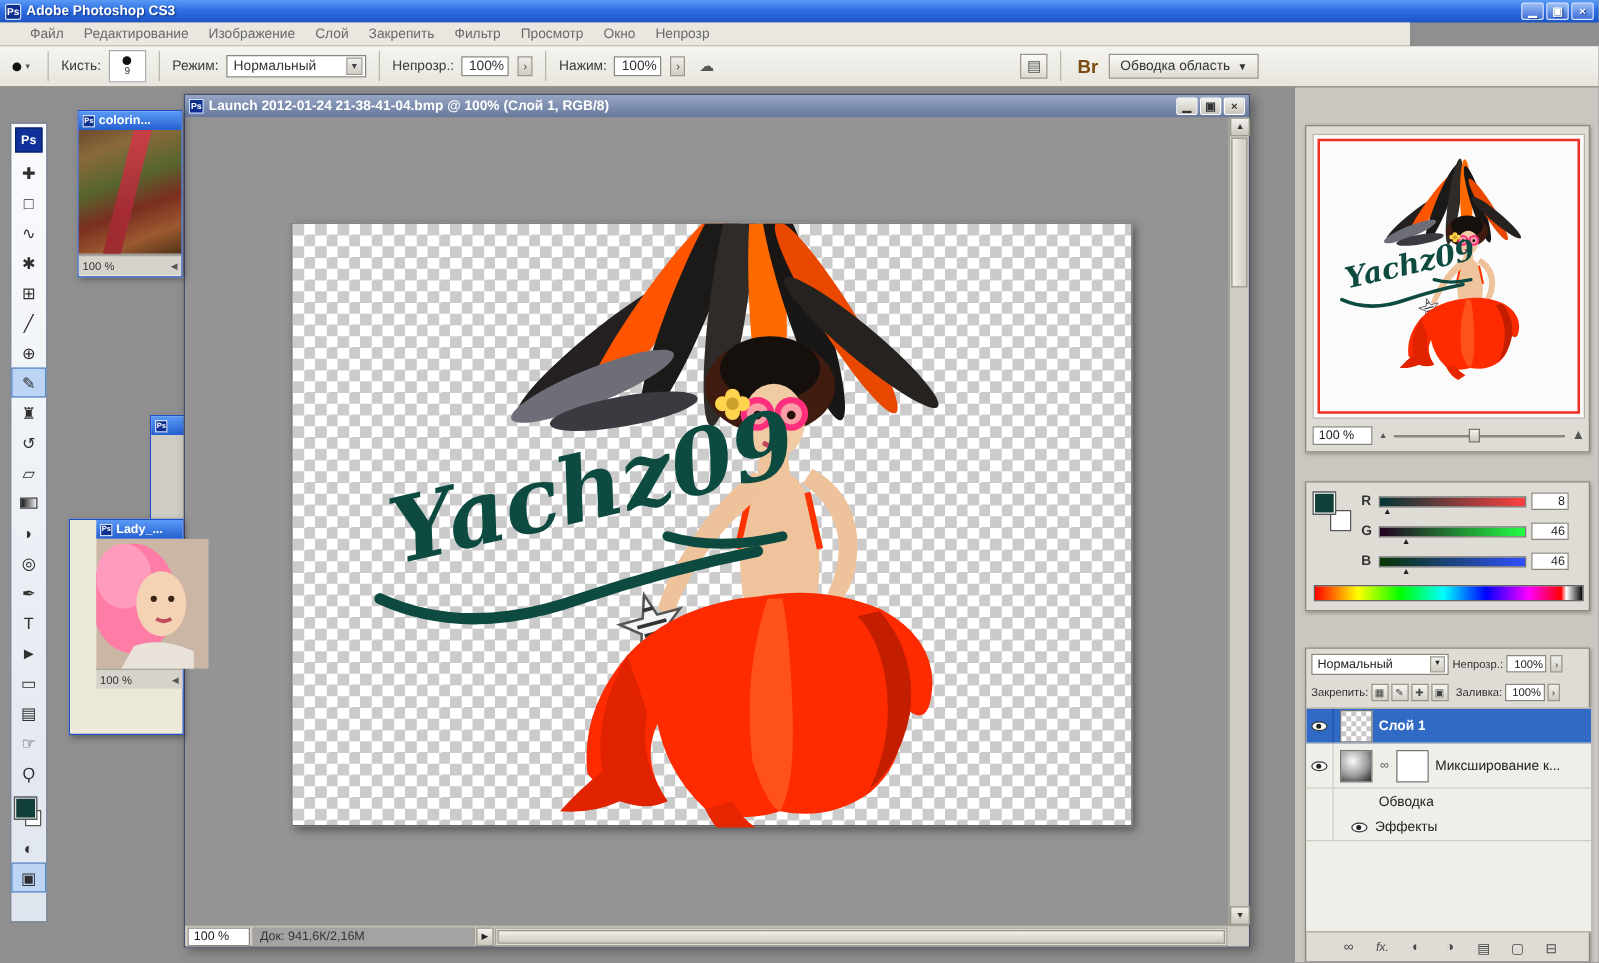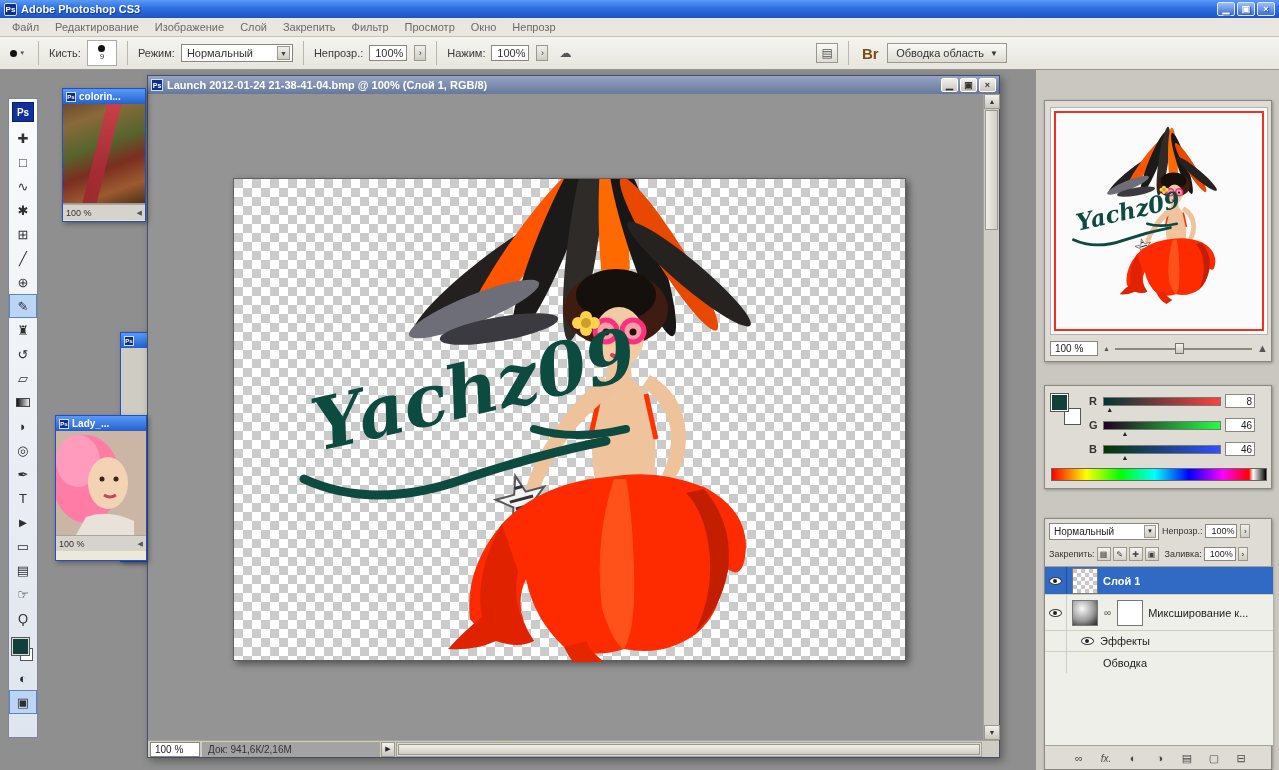--- a/index.html
+++ b/index.html
@@ -13,22 +13,22 @@
     display:flex; align-items:center; padding:0 4px; color:#fff; font-weight:bold; font-size:11px;
     text-shadow:1px 1px 1px #123a8a; }
   .ps-appicon { width:13px; height:13px; background:#0f2f8f; border:1px solid #cfe0ff; border-radius:2px;
     color:#fff; font-size:8px; font-weight:bold; display:flex; align-items:center; justify-content:center; margin-right:4px; }
   .tb-btns { margin-left:auto; display:flex; gap:2px; }
   .wbtn { width:18px; height:14px; border:1px solid #dce8ff; border-radius:2px;
     background:linear-gradient(180deg,#9dbdf5,#3f6fd6); color:#fff; font-size:9px; line-height:12px;
     text-align:center; cursor:default; }
 
   
-  .menubar { position:absolute; left:0; top:18px; width:1279px; height:19px; background:#e9e7df;
-    border-bottom:1px solid #c7c4b8; display:flex; align-items:center; padding-left:4px; color:#6a6a6a; }
+  .menubar { position:absolute; left:0; top:18px; width:1128px; height:19px; background:#e9e7df;
+    border-bottom:1px solid #c7c4b8; display:flex; align-items:center; padding-left:16px; color:#6a6a6a; }
   .menu-item { padding:0 8px; height:100%; display:flex; align-items:center; }
 
   
   .optionsbar { position:absolute; left:0; top:37px; width:1279px; height:33px;
     background:linear-gradient(180deg,#f5f4f0,#e7e5dd); border-bottom:1px solid #979488;
     display:flex; align-items:center; padding:0 6px; gap:6px; color:#333; }
   .ob-sep { width:1px; height:24px; background:#b9b6aa; margin:0 4px; }
   .ob-label { color:#3a3a3a; }
   .preset-box { width:30px; height:26px; border:1px solid #aaa; background:#fff; display:flex; flex-direction:column;
     align-items:center; justify-content:center; font-size:8px; line-height:9px; }
@@ -73,21 +73,21 @@
   .fwin .fstatus { height:16px; background:#d6d3cc; border-top:1px solid #aaa79c; display:flex; align-items:center;
     font-size:9px; padding:0 3px; gap:4px; color:#333; }
   .fwin .fimg { border-bottom:1px solid #999; }
   #fwin-colorin { left:62px; top:18px; width:84px; height:134px; z-index:6; }
   #fwin-colorin .fimg { height:100px;
     background:linear-gradient(160deg,#6d4a2f 0%,#8a6a3a 18%,#57652e 42%,#7a2e20 62%,#9c5a30 82%,#503218 100%); position:relative; overflow:hidden; }
   #fwin-colorin .fimg::after { content:""; position:absolute; left:30px; top:-8px; width:14px; height:130px;
     background:linear-gradient(180deg,#d8384a,#8f1f2a); transform:rotate(14deg); opacity:.85; }
   #fwin-hidden { left:120px; top:262px; width:118px; height:230px; z-index:2; }
   #fwin-hidden .fbody { height:213px; background:#cfccc3; }
-  #fwin-lady { left:55px; top:345px; width:92px; height:146px; z-index:6; }
+  #fwin-lady { left:55px; top:345px; width:92px; height:173px; z-index:6;padding-left:21px; }
   #fwin-lady .fimg { height:104px; }
 
   
   .docwin { position:absolute; left:147px; top:5px; width:853px; height:683px; border:1px solid #44506b;
     background:#949494; z-index:3; box-shadow:3px 3px 8px rgba(0,0,0,.35); }
   .doc-tb { height:18px; background:linear-gradient(180deg,#96a5c2,#67789c); color:#fff; font-size:11px; font-weight:bold;
     display:flex; align-items:center; gap:4px; padding:0 3px; }
   .doc-tb .ficon { width:12px; height:12px; background:#0f2f8f; border:1px solid #cfe0ff; color:#fff; font-size:7px;
     display:flex; align-items:center; justify-content:center; }
   .doc-btn { width:17px; height:14px; border:1px solid #fff; border-radius:2px; background:linear-gradient(180deg,#f2f1ec,#c9c6bc);
@@ -526,30 +526,30 @@
         </div>
         <div class="lrow" style="height:36px">
           <span class="eye-cell">
               <span class="eye"></span>
             </span>
           <span class="lthumb sphere"></span>
           <span class="chain">∞</span>
           <span class="lthumb mask"></span>
           <span class="lname">Миксширование к...</span>
         </div>
+        <div class="lrow" style="height:21px;border-bottom:none">
+          <span class="eye-cell"></span>
+          <span style="width:36px"></span>
+          <span class="lname">Обводка</span>
+        </div>
         <div class="lrow" style="height:21px">
           <span class="eye-cell"></span>
           <span style="width:14px"></span>
           <span class="eye" style="margin-right:6px"></span>
           <span class="lname">Эффекты</span>
-        </div>
-        <div class="lrow" style="height:21px;border-bottom:none">
-          <span class="eye-cell"></span>
-          <span style="width:36px"></span>
-          <span class="lname">Обводка</span>
         </div>
       </div>
       <div class="ly-foot">
         <span class="fi">∞</span>
         <span class="fi fi-fx">fx.</span>
         <span class="fi">◐</span>
         <span class="fi">◑</span>
         <span class="fi">▤</span>
         <span class="fi">▢</span>
         <span class="fi">⊟</span>

